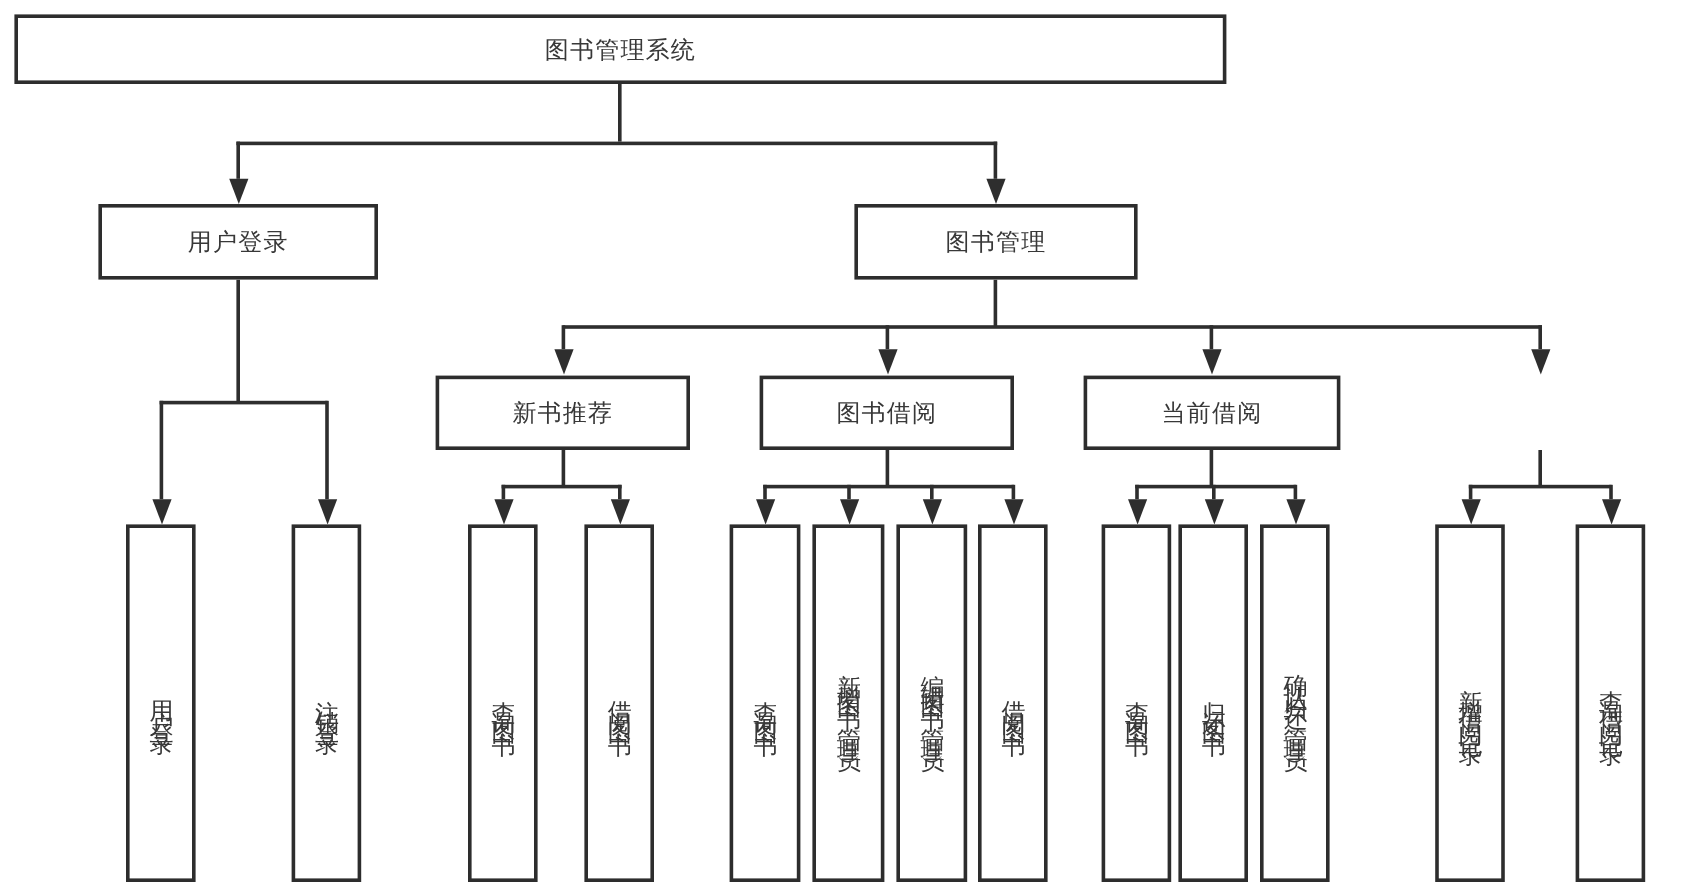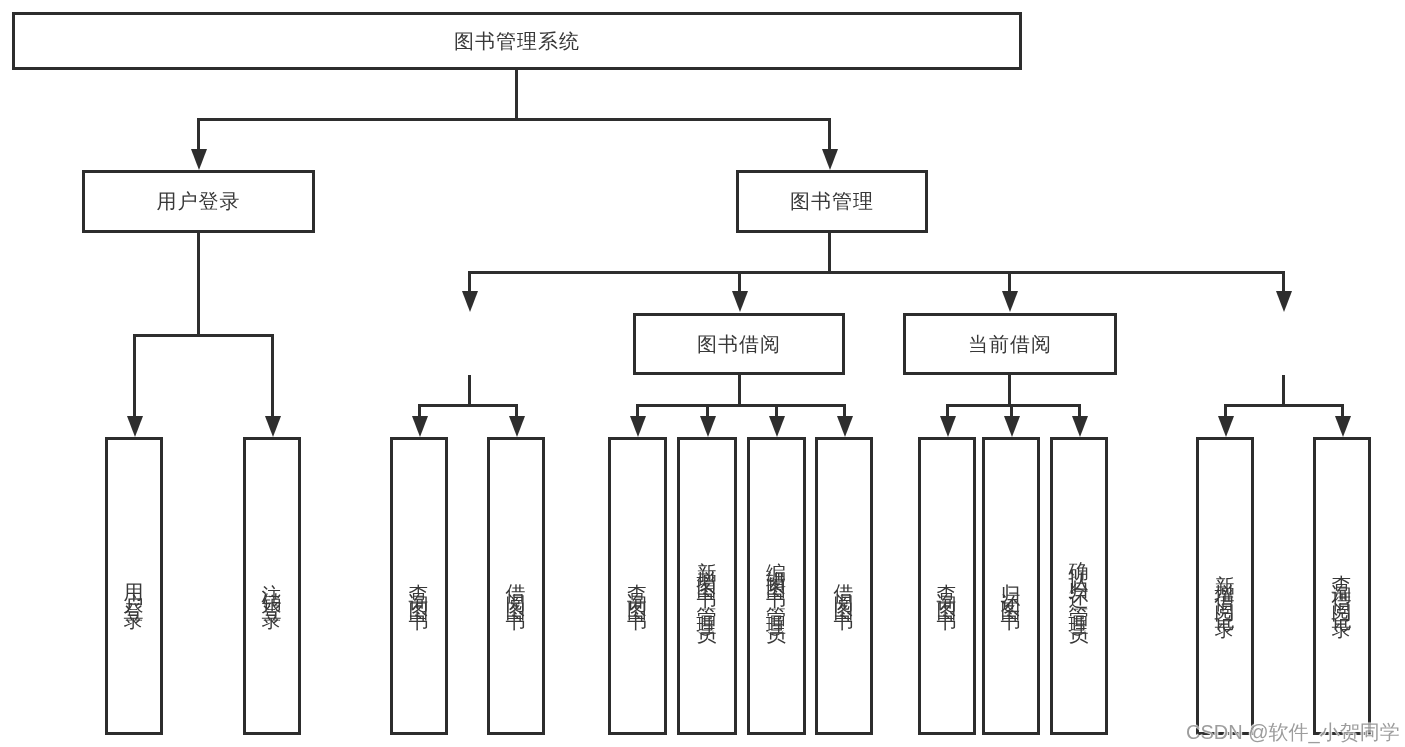--- a/index.html
+++ b/index.html
@@ -83,36 +83,39 @@
   </div>
 
   <div class="vline" style="left:515px;top:70px;height:48px"></div>
   <div class="hline" style="left:197px;top:118px;width:634px"></div>
   <div class="drop" style="left:197px;top:118px;height:31px"></div>
   <div class="drop" style="left:828px;top:118px;height:31px"></div>
 
   <div class="box h" style="left:82px;top:170px;width:233px;height:63px">
     <span>用户登录</span>
   </div>
-  <div class="box h" style="left:736px;top:170px;width:192px;height:63px">
+  <div class="box h" style="left:712px;top:170px;width:236px;height:63px">
     <span>图书管理</span>
   </div>
 
   <div class="vline" style="left:197px;top:233px;height:102px"></div>
   <div class="hline" style="left:133px;top:334px;width:140px"></div>
   <div class="drop" style="left:133px;top:334px;height:82px"></div>
   <div class="drop" style="left:271px;top:334px;height:82px"></div>
 
   <div class="vline" style="left:828px;top:233px;height:40px"></div>
   <div class="hline" style="left:469px;top:271px;width:816px"></div>
   <div class="drop" style="left:468px;top:271px;height:20px"></div>
   <div class="drop" style="left:738px;top:271px;height:20px"></div>
   <div class="drop" style="left:1008px;top:271px;height:20px"></div>
   <div class="drop" style="left:1282px;top:271px;height:20px"></div>
 
+  <div class="box h" style="left:363px;top:313px;width:212px;height:62px">
+    <span>新书推荐</span>
+  </div>
   <div class="box h" style="left:903px;top:313px;width:214px;height:62px">
     <span>当前借阅</span>
   </div>
   <div class="box h" style="left:633px;top:313px;width:212px;height:62px">
     <span>图书借阅</span>
   </div>
 
   <div class="vline" style="left:468px;top:375px;height:31px"></div>
   <div class="hline" style="left:418px;top:404px;width:100px"></div>
   <div class="drop" style="left:418px;top:404px;height:12px"></div>
@@ -173,15 +176,14 @@
     <span>确认归还（管理员）</span>
   </div>
 
   <div class="box v" style="left:1196px;top:437px;width:58px;height:298px">
     <span>新增借阅记录</span>
   </div>
   <div class="box v" style="left:1313px;top:437px;width:58px;height:298px">
     <span>查询借阅记录</span>
   </div>
 
-  <div class="watermark">CSDN @软件_小贺同学</div>
 
 </div>
 
 </body></html>

